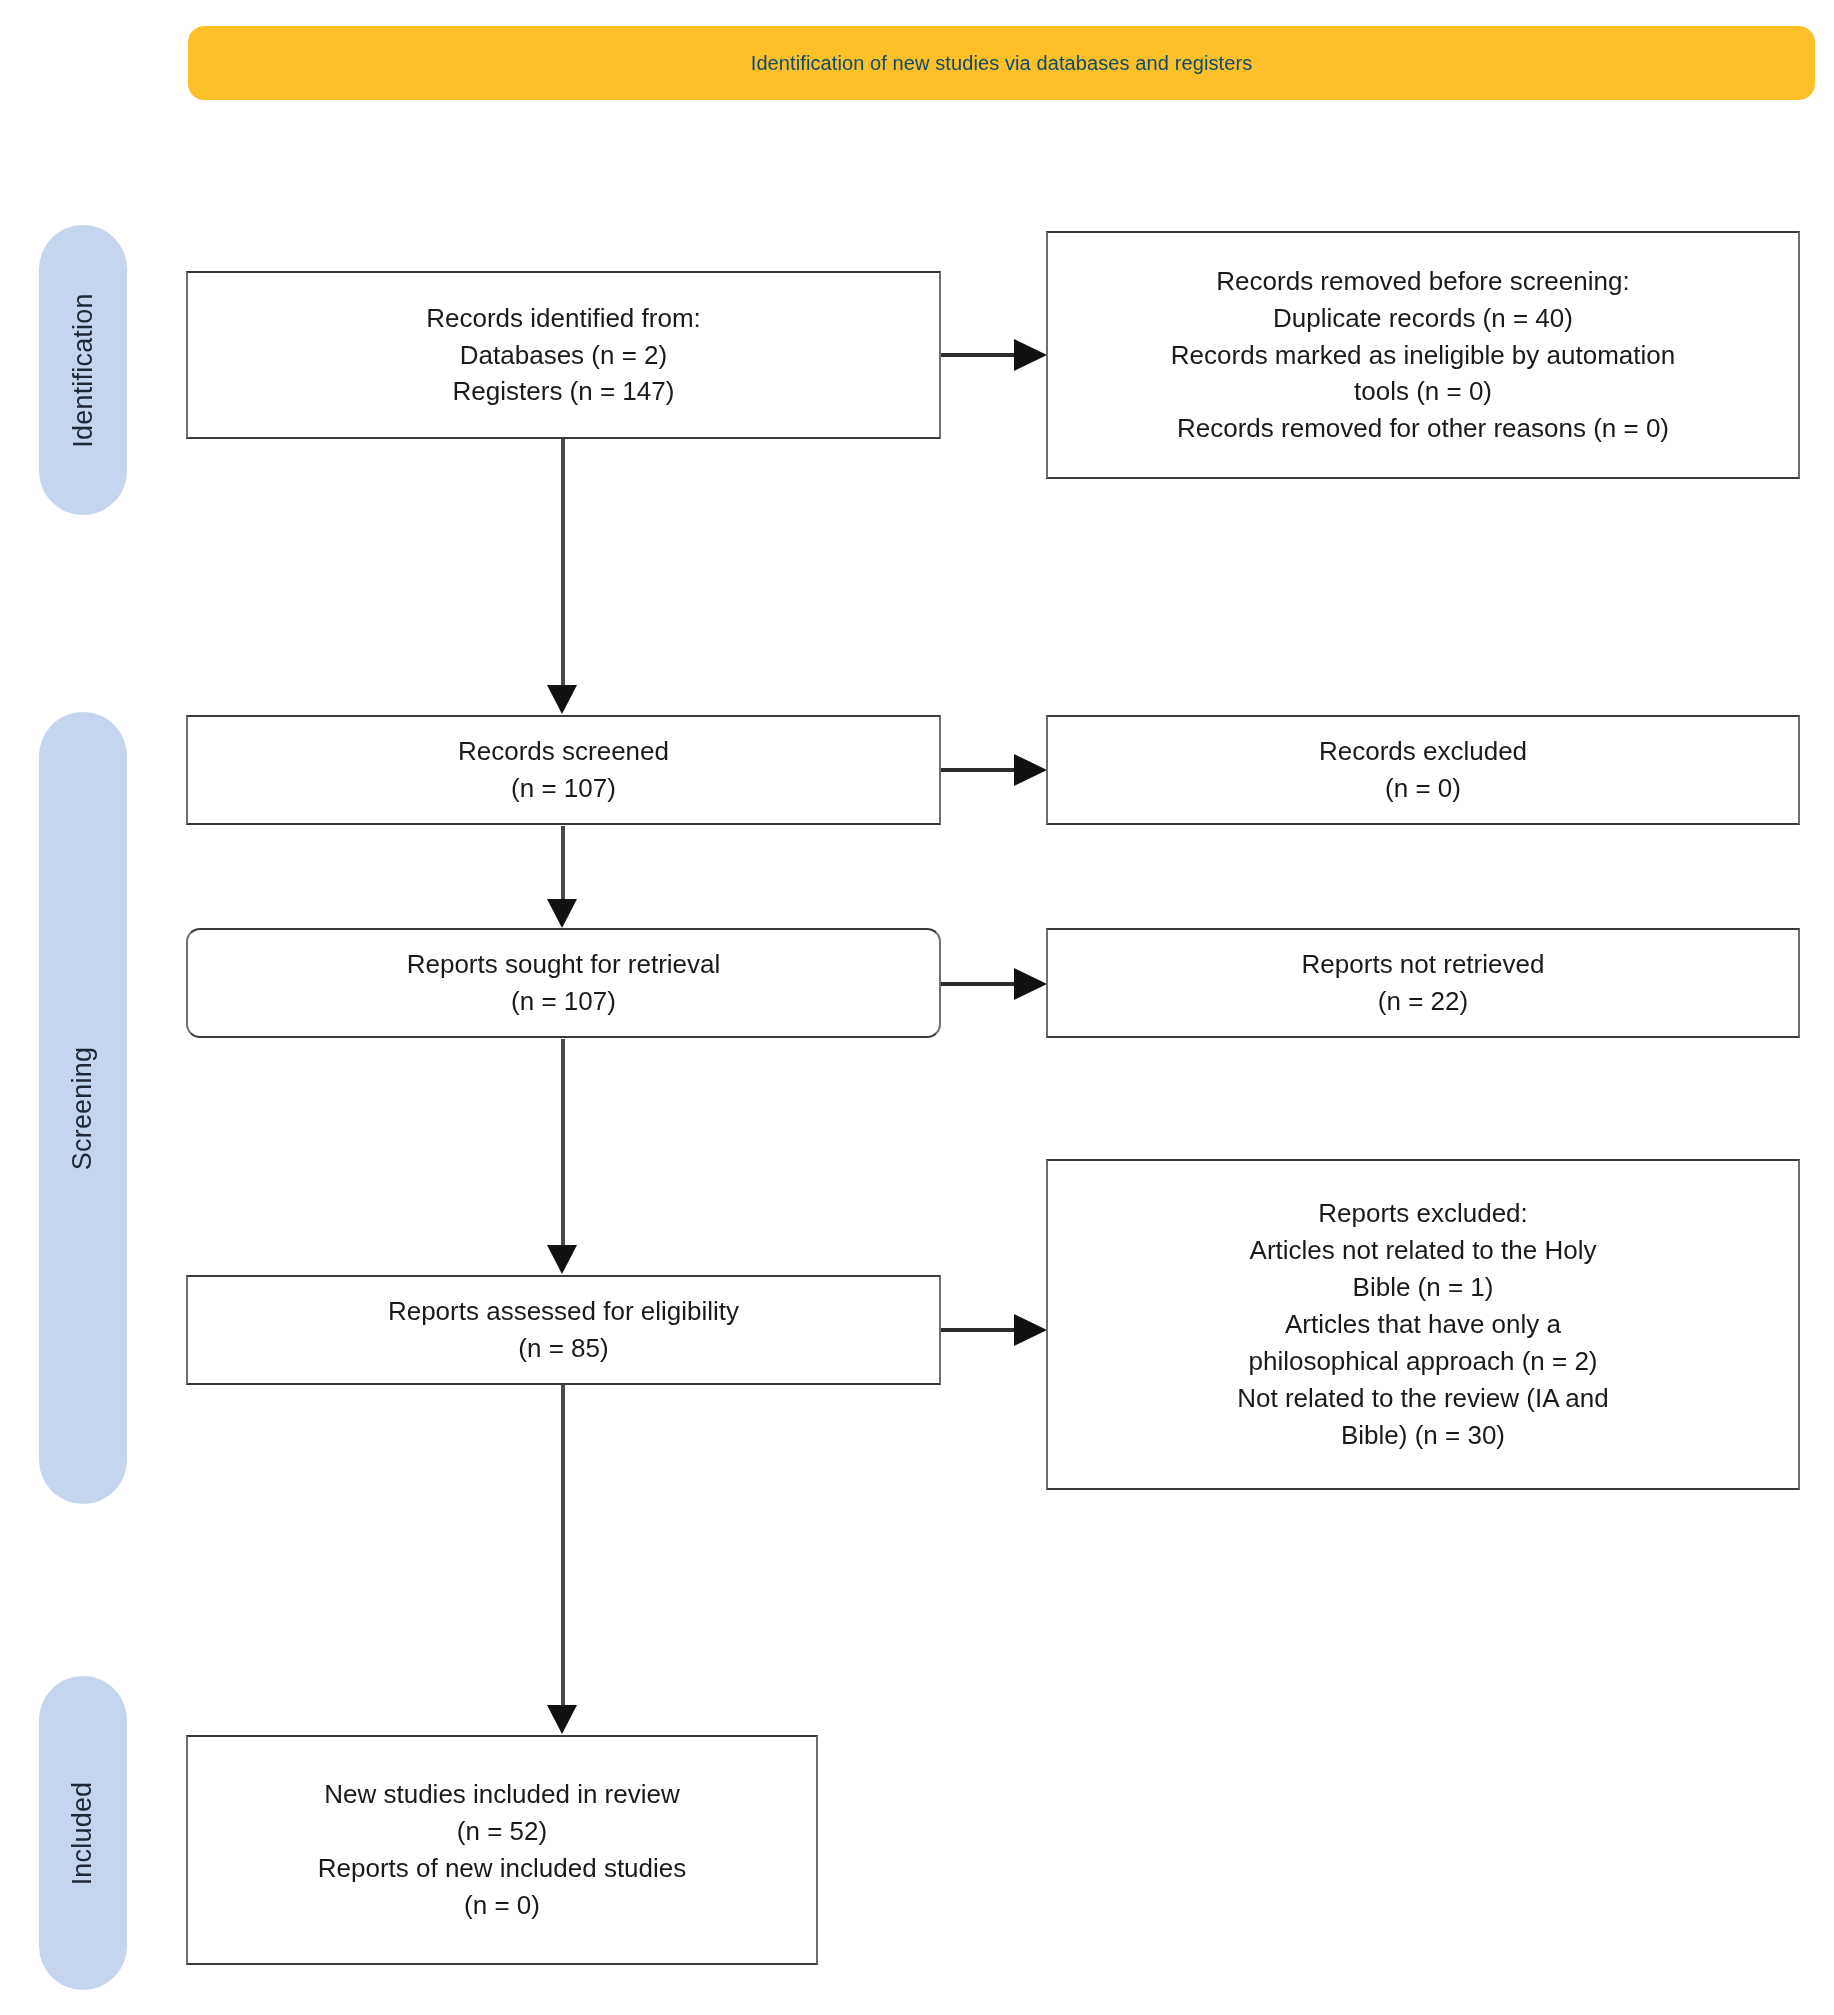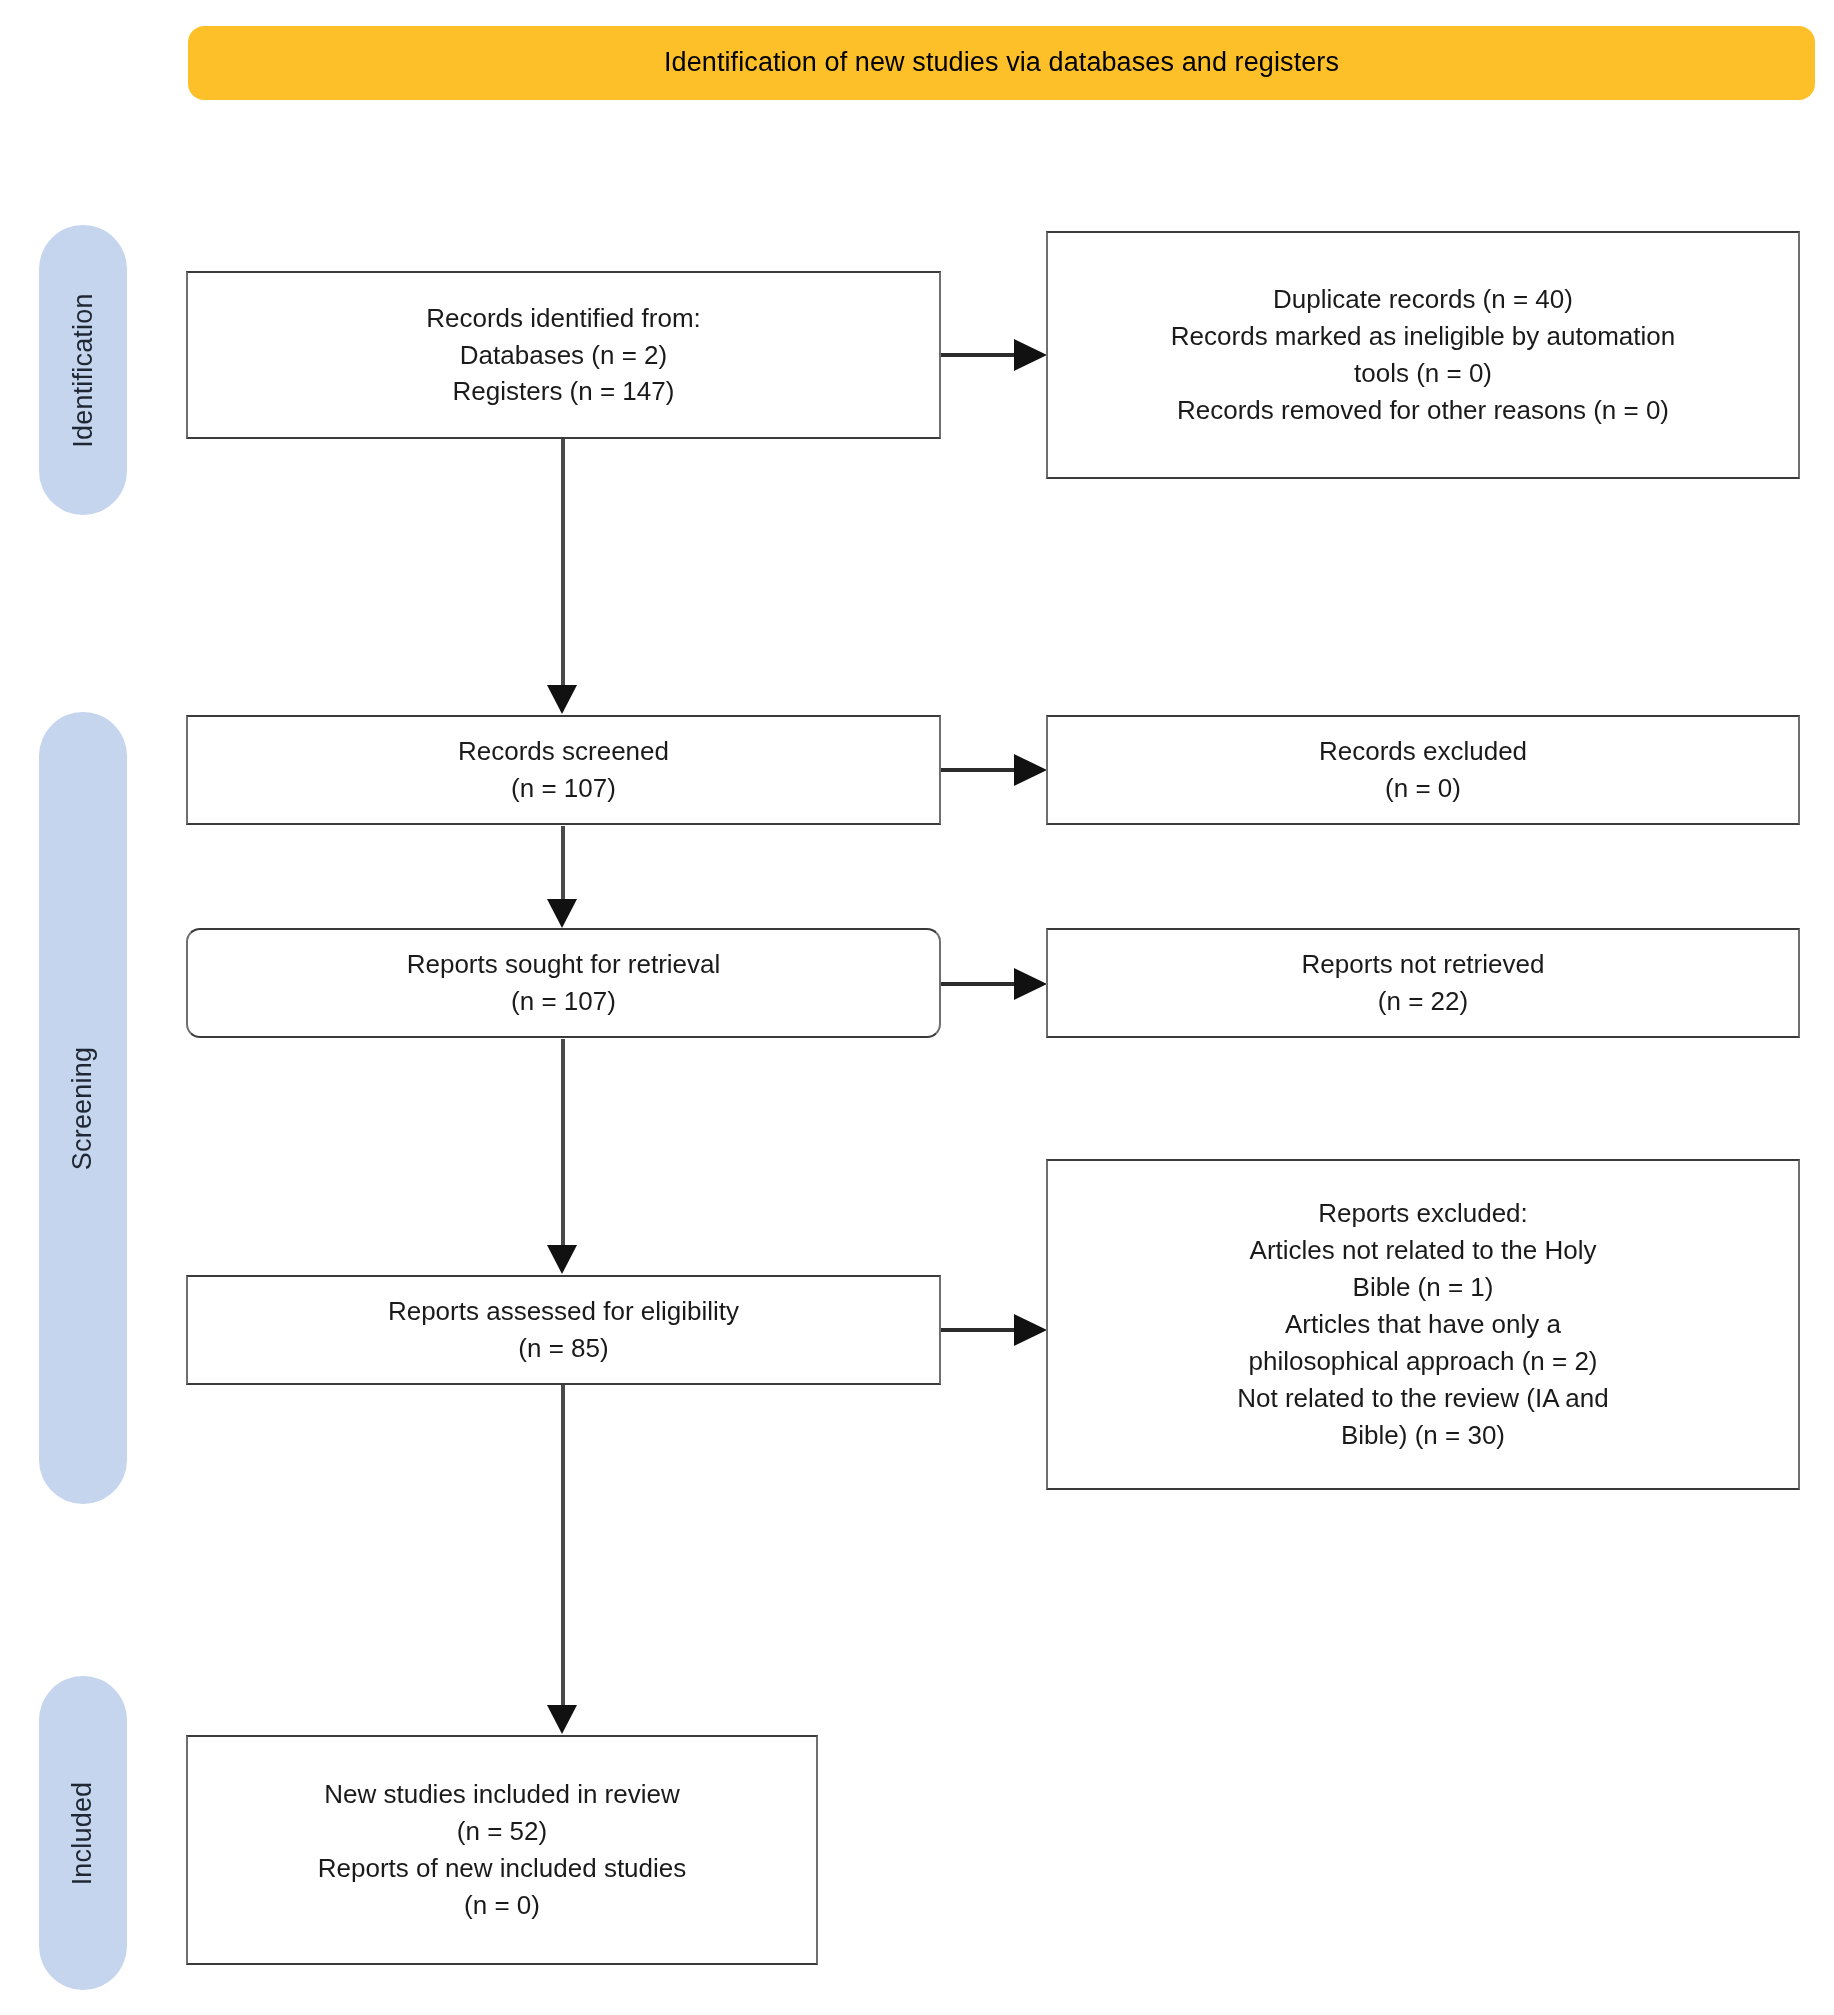--- a/index.html
+++ b/index.html
@@ -28,22 +28,22 @@
     width: 1627px;
     height: 74px;
     background: #FDC029;
     border-radius: 16.3px;
     display: flex;
     align-items: center;
     justify-content: center;
     box-sizing: border-box;
   }
   .header-banner .header-text {
-    font-size: 27px;
-    color: #000000;
+    font-size: 20px;
+    color: #0c4a6e;
     letter-spacing: 0.1px;
     text-align: right;
     line-height: 1.1;
   }
 
   
   .stage-pill {
     position: absolute;
     left: 39px;
     width: 88px;
@@ -195,20 +195,21 @@
     <div class="arrow-down" style="left:-14px; top:320px;"></div>
   </div>
 
   <div class="flow-box" id="box-identified">
     <div class="line">Records identified from:</div>
     <div class="line">Databases (n = 2)</div>
     <div class="line">Registers (n = 147)</div>
   </div>
 
   <div class="flow-box" id="box-removed">
+    <div class="line">Records removed before screening:</div>
     <div class="line">Duplicate records (n = 40)</div>
     <div class="line">Records marked as ineligible by automation</div>
     <div class="line">tools (n = 0)</div>
     <div class="line">Records removed for other reasons (n = 0)</div>
   </div>
 
   <div class="flow-box" id="box-screened">
     <div class="line">Records screened</div>
     <div class="line">(n = 107)</div>
   </div>

